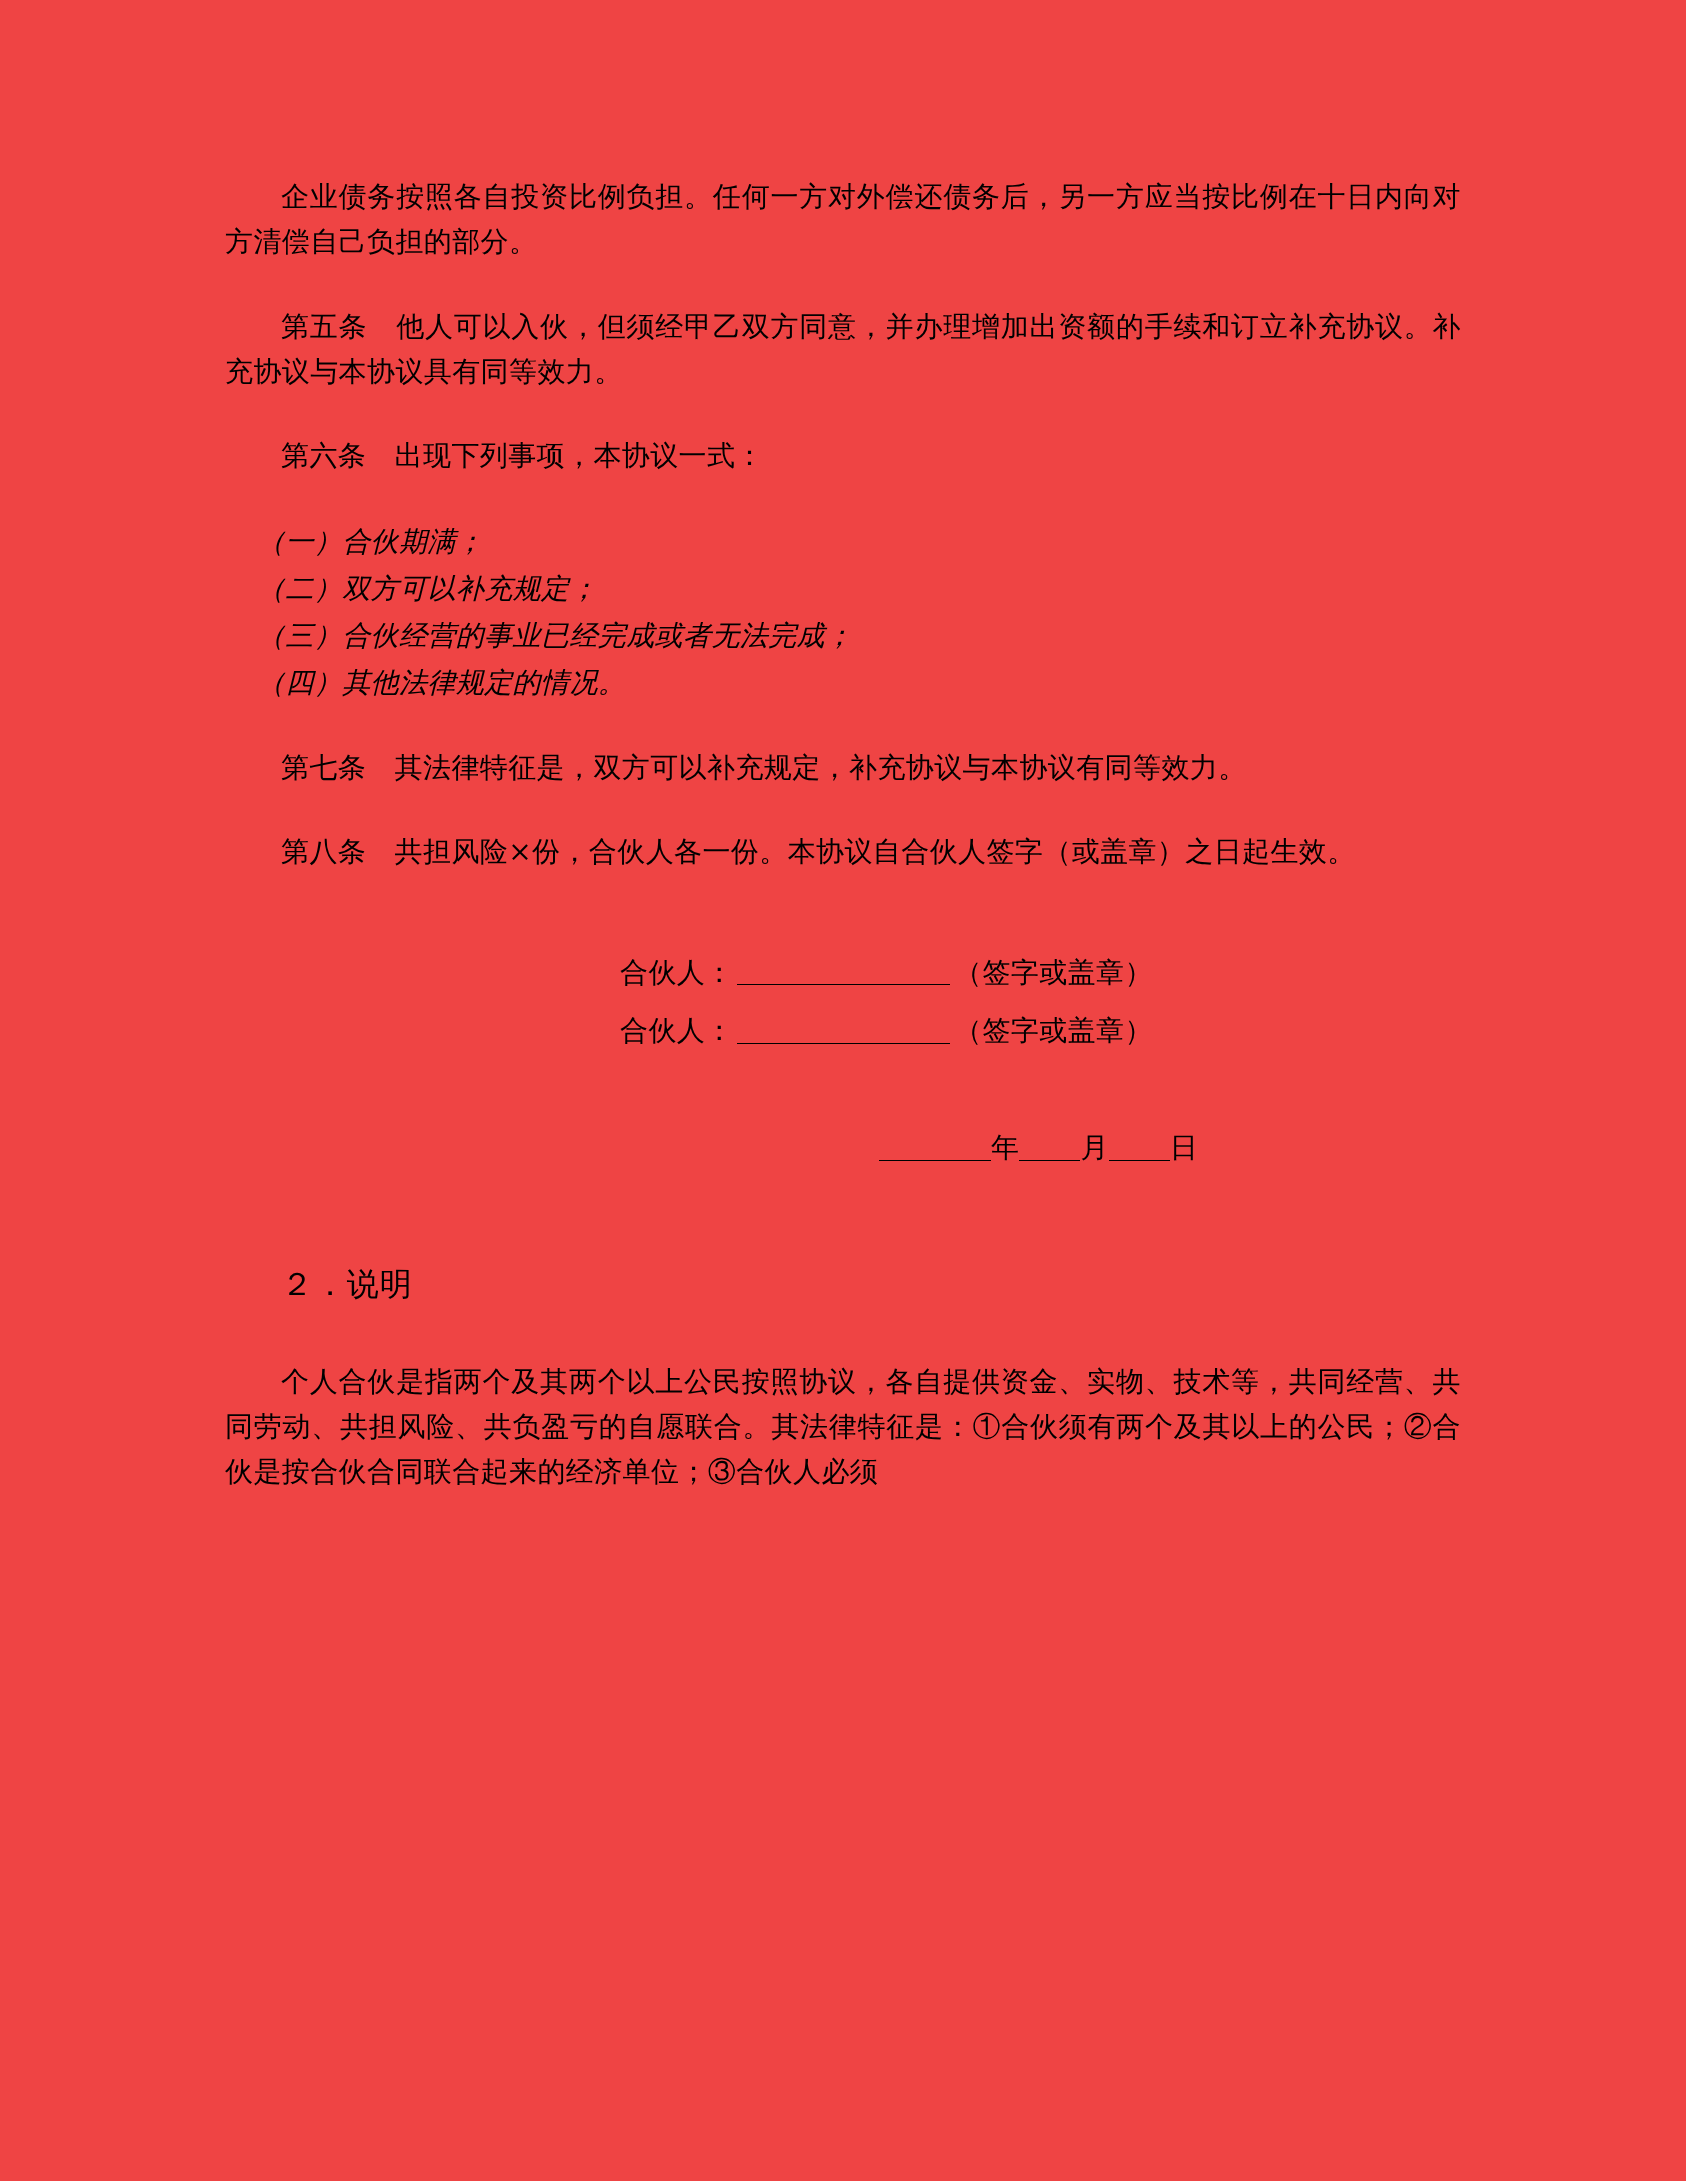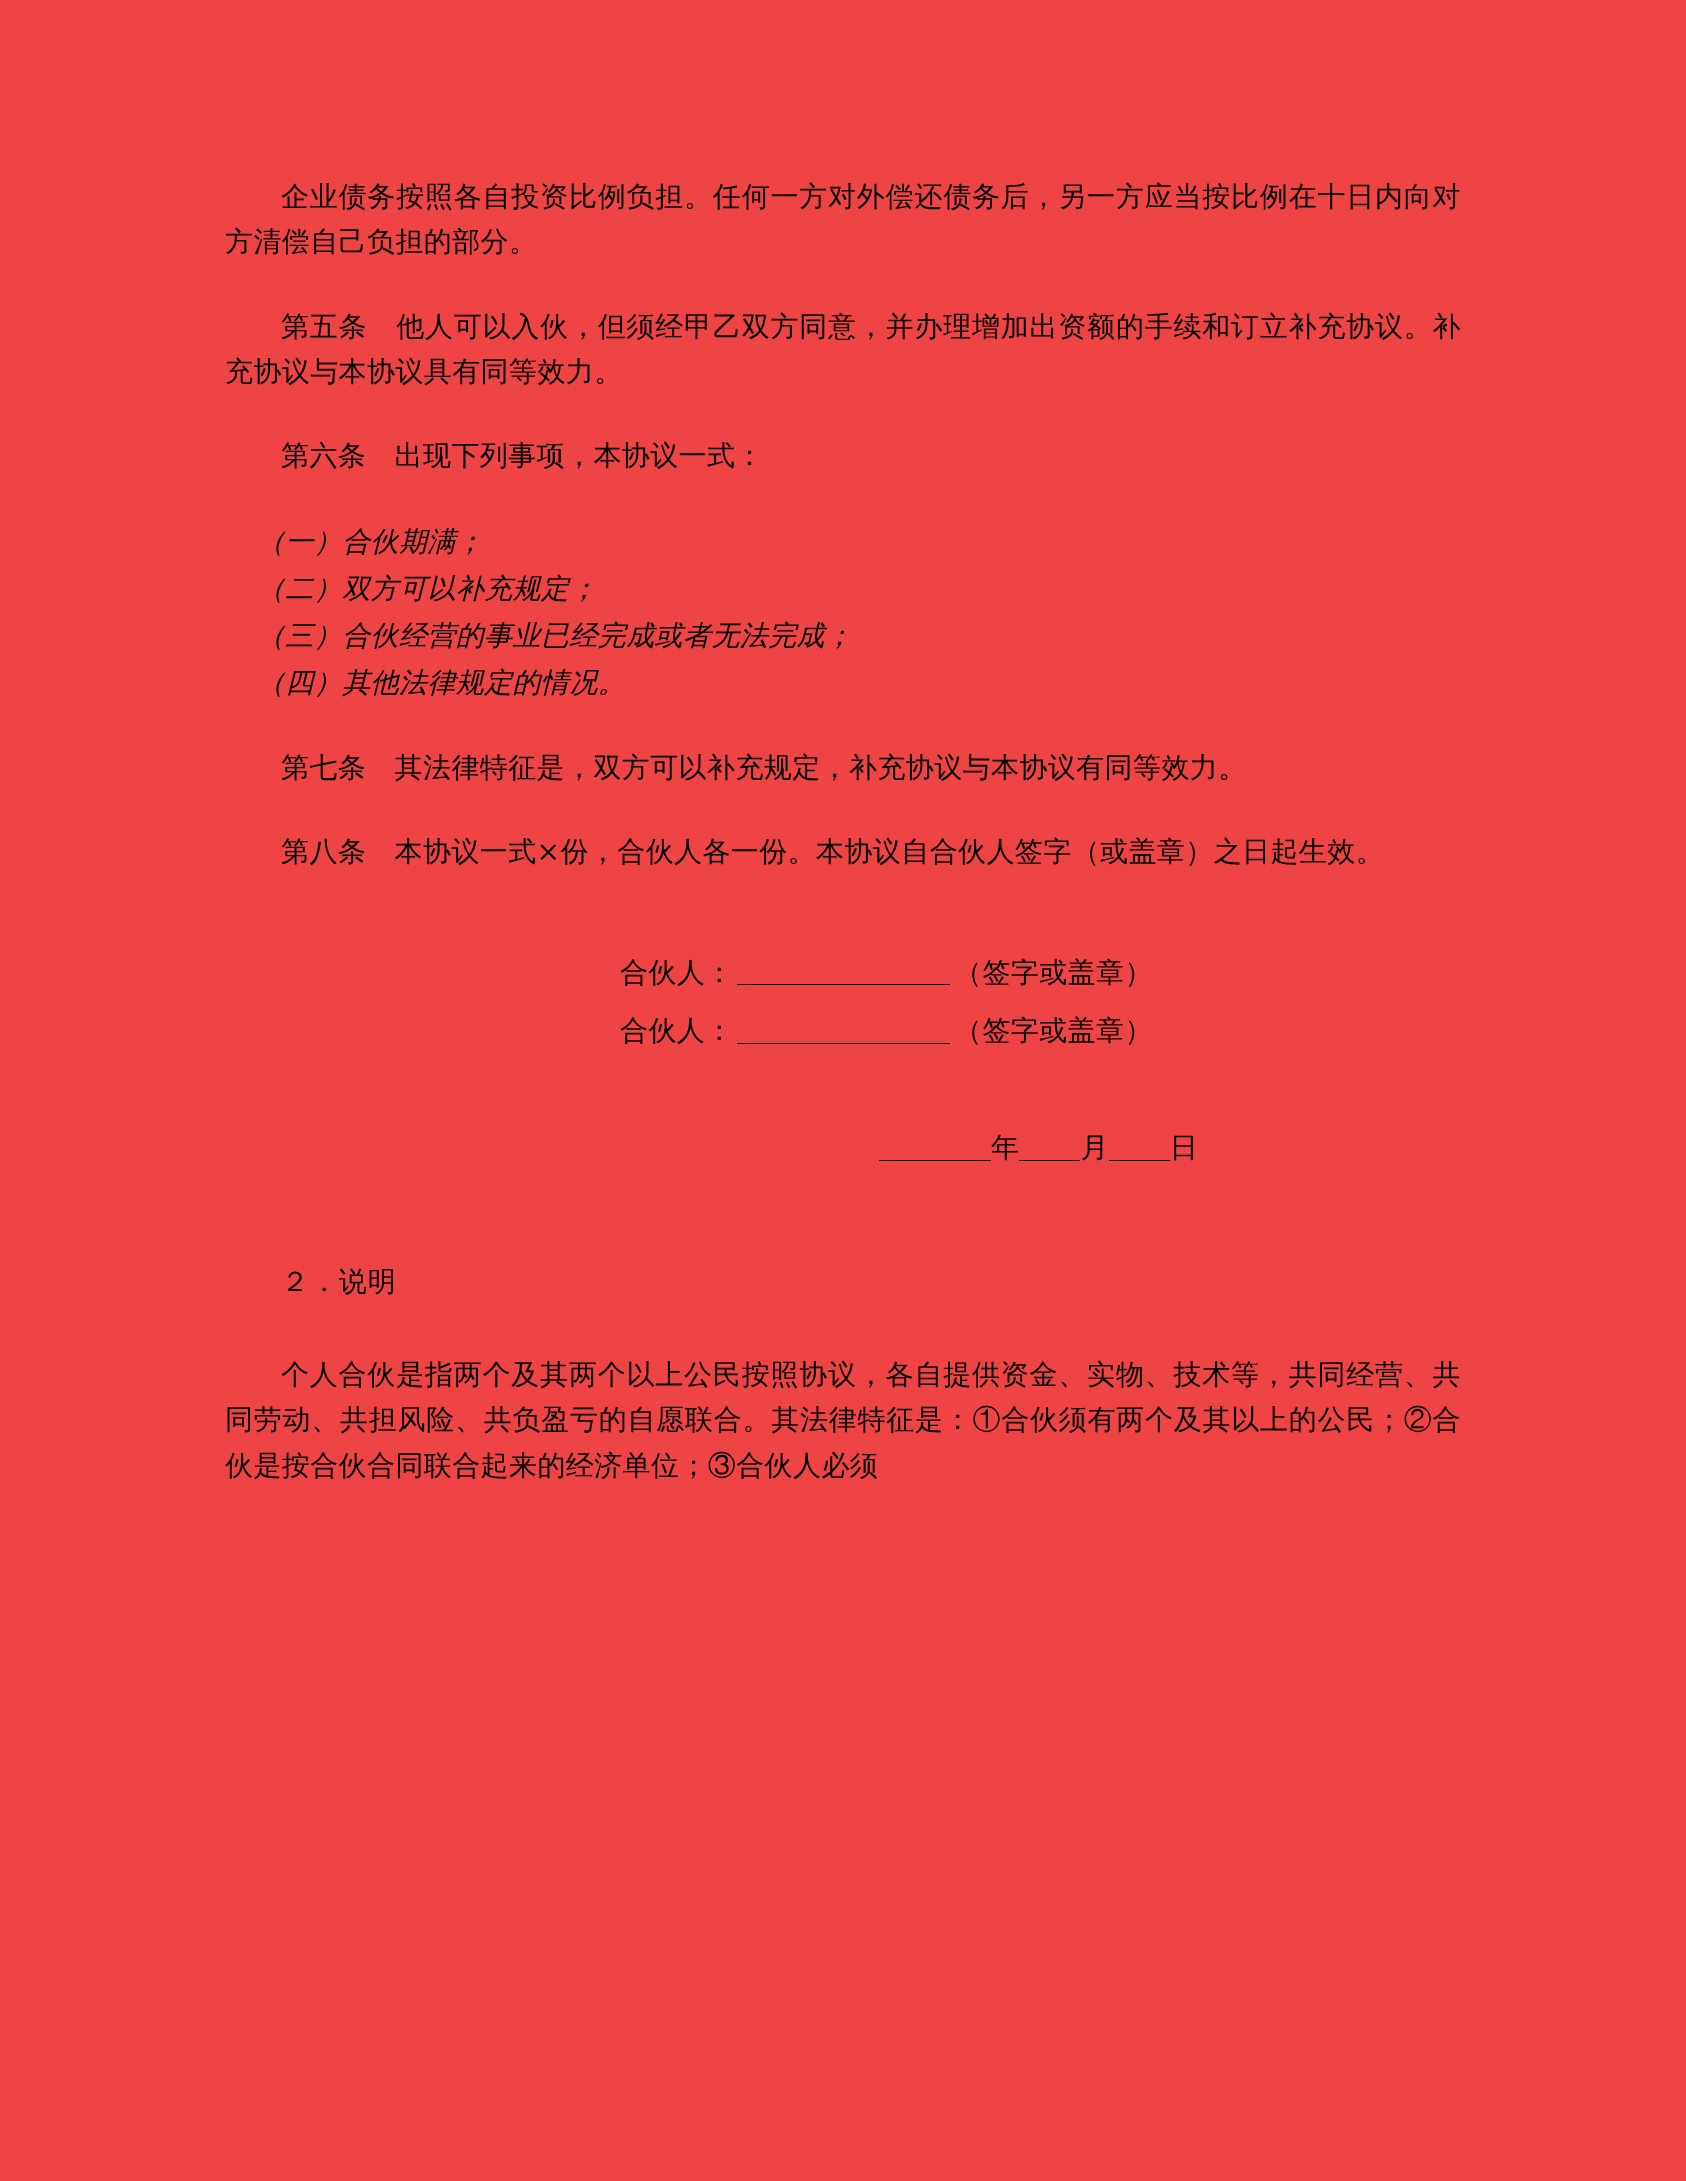--- a/index.html
+++ b/index.html
@@ -68,21 +68,21 @@
   }
   .blank-date-small {
     display: inline-block;
     width: 61px;
     border-bottom: 1.8px solid #000;
     vertical-align: -3.7px;
   }
   .section-head {
     margin: 88px 0 48px 0;
     text-indent: 56px;
-    font-size: 28px;
+    font-size: 32px;
     letter-spacing: 0.9px;
   }
   .para-last {
     margin: 0;
     text-indent: 56px;
   }
 </style>
 </head>
 <body>
 
@@ -97,21 +97,21 @@
 
     <div class="list-block">
       <p class="list-item">（一）合伙期满；</p>
       <p class="list-item">（二）双方可以补充规定；</p>
       <p class="list-item">（三）合伙经营的事业已经完成或者无法完成；</p>
       <p class="list-item">（四）其他法律规定的情况。</p>
     </div>
 
     <p class="para">第七条　其法律特征是，双方可以补充规定，补充协议与本协议有同等效力。</p>
 
-    <p class="para tight">第八条　本协议一式×份，合伙人各一份。本协议自合伙人签字（或盖章）之日起生效。</p>
+    <p class="para tight">第八条　共担风险×份，合伙人各一份。本协议自合伙人签字（或盖章）之日起生效。</p>
 
     <div class="sig-block">
       <div class="sig-line">
         <span>合伙人：</span><span class="blank-long"></span><span>（签字或盖章）</span>
       </div>
       <div class="sig-line">
         <span>合伙人：</span><span class="blank-long"></span><span>（签字或盖章）</span>
       </div>
     </div>
 

